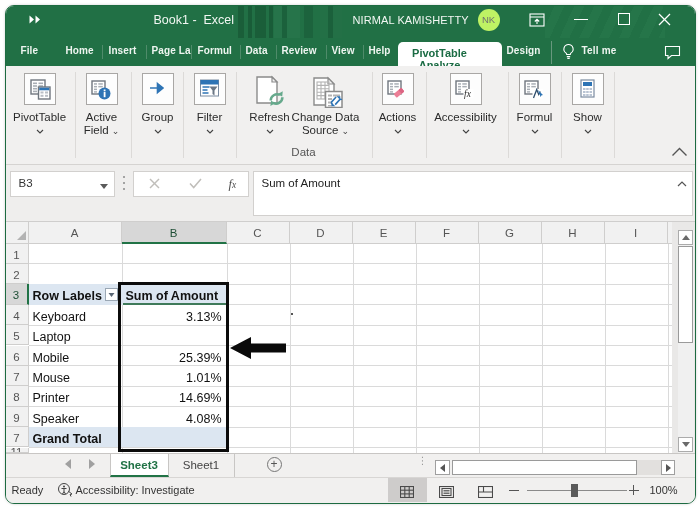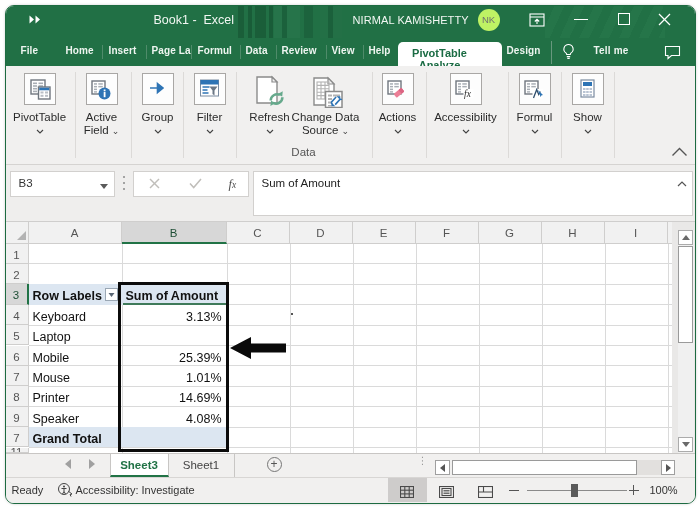--- a/index.html
+++ b/index.html
@@ -94,21 +94,21 @@
   <div class="abs" style="left:398px;top:42px;width:104px;height:24px;background:#fff;border-radius:5px 5px 0 0;"></div>
   <div class="abs" style="left:398px;top:47px;width:84px;text-align:center;color:#1a6b43;font-size:11px;font-weight:bold;">PivotTable Analyze</div>
   <div class="tabtxt" style="left:507px;top:45px;">Design</div>
   <div class="abs" style="left:551.5px;top:41px;width:1px;height:23px;background:#7ba38c;opacity:.8;"></div>
 
   <svg class="abs" style="left:561px;top:43px;" width="15" height="17" viewBox="0 0 15 17" fill="none" stroke="#fff" stroke-width="1.1">
     <path d="M7.5 1.5 a4.6 4.6 0 0 1 2.6 8.4 c-.6.5-.8 1.1-.8 1.6 h-3.6 c0-.5-.2-1.1-.8-1.6 A4.6 4.6 0 0 1 7.5 1.5 Z"></path>
     <line x1="5.8" y1="13.6" x2="9.2" y2="13.6"></line>
     <line x1="6.3" y1="15.4" x2="8.7" y2="15.4"></line>
   </svg>
-  <div class="tabtxt" style="left:582px;top:45px;font-weight:600;letter-spacing:0.2px;margin-left:12px;">Tell me</div>
+  <div class="tabtxt" style="left:582px;top:45px;font-weight:600;letter-spacing:0.2px;">Tell me</div>
 
   <svg class="abs" style="left:664px;top:45px;" width="17" height="15" viewBox="0 0 17 15" fill="none" stroke="#fff" stroke-width="1.1">
     <path d="M1.5 1.5 h14 v9 h-8 l-3.5 3 v-3 h-2.5 Z"></path>
   </svg>
 
   <div class="abs" id="ribbon"></div>
 
   <div class="rsep" style="left:75px;"></div>
   <div class="rsep" style="left:131px;"></div>
   <div class="rsep" style="left:183px;"></div>

